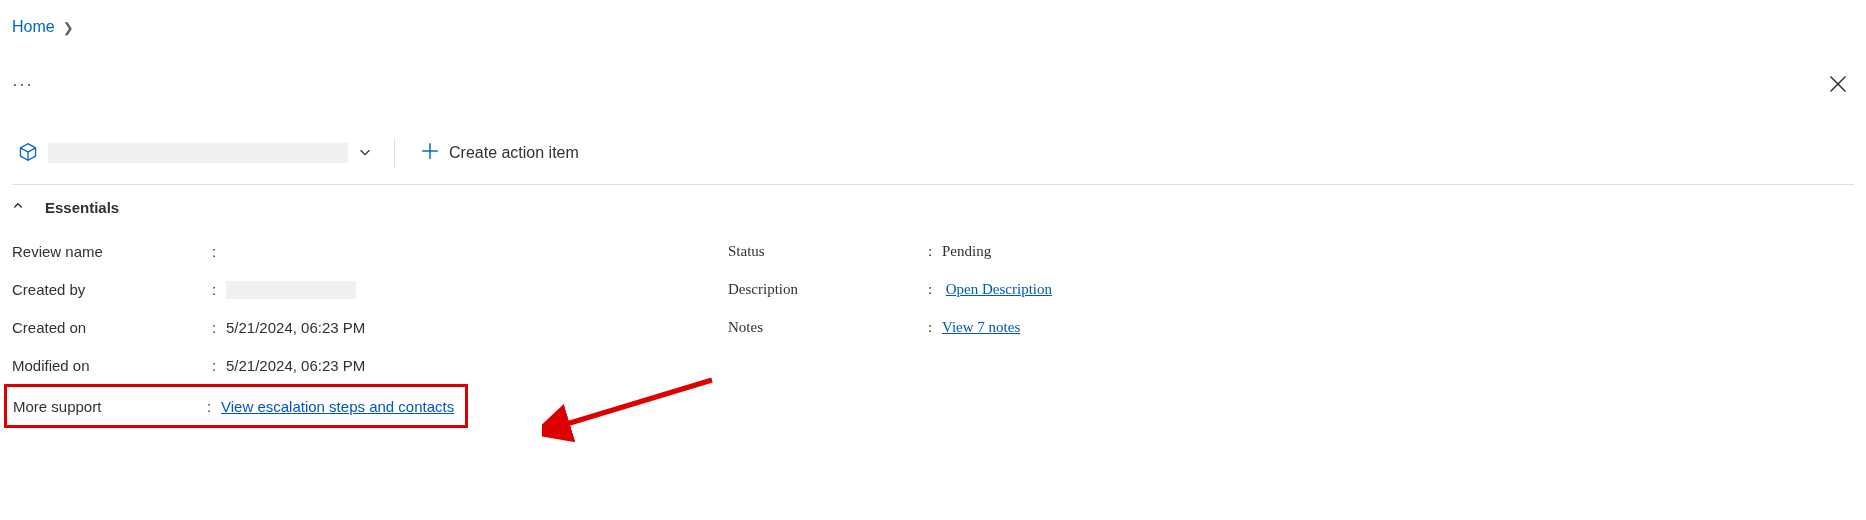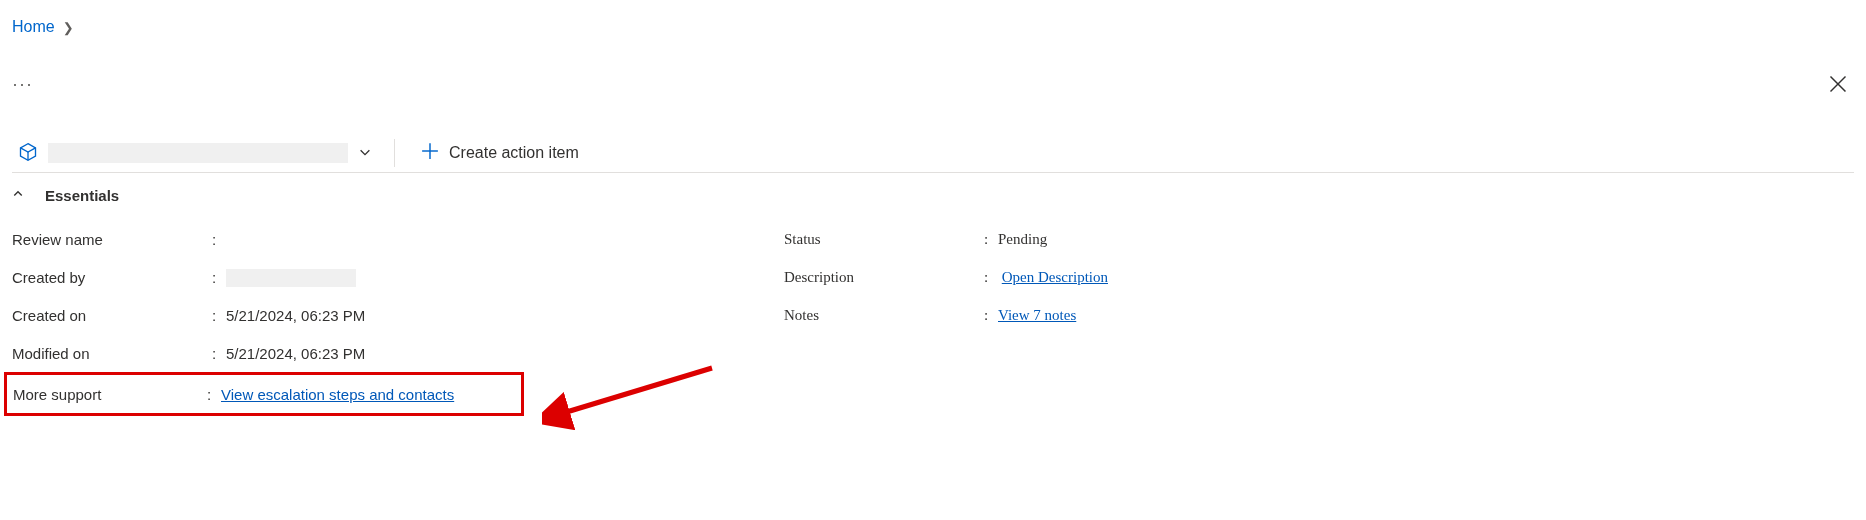--- a/index.html
+++ b/index.html
@@ -33,21 +33,21 @@
       color: #201f1e;
     }
     .more-dots { color: #605e5c; font-size: 18px; letter-spacing: 1px; cursor: pointer; }
     .close-x { color: #323130; cursor: pointer; padding: 6px; }
     .close-x svg { width: 20px; height: 20px; display:block; }
 
     .toolbar {
       display: flex;
       align-items: center;
       gap: 16px;
-      padding: 6px 0 2px 0;
+      padding: 6px 0 14px 0;
       border-bottom: 1px solid #e1dfdd;
       margin-bottom: 14px;
     }
     .toolbar-dropdown {
       display: inline-flex;
       align-items: center;
       gap: 10px;
       cursor: pointer;
       padding: 4px 6px;
     }
@@ -99,21 +99,21 @@
     .row .val a { color: #0058b8; text-decoration: underline; }
     .row .val .edit-prefix { color: #0058b8; text-decoration: underline; }
     .redacted { display:inline-block; background:#f0f0f0; height:18px; vertical-align:middle; }
     .r50 { width:50px; }
     .r130 { width:130px; }
 
     .highlight-box {
       border: 3px solid #dc0000;
       padding: 0 6px;
       margin-left: -8px;
-      width: 520px;
+      width: 464px;
     }
 
     .annotation-arrow {
       position: absolute;
       pointer-events: none;
     }
   </style>
 </head>
 <body>
 

